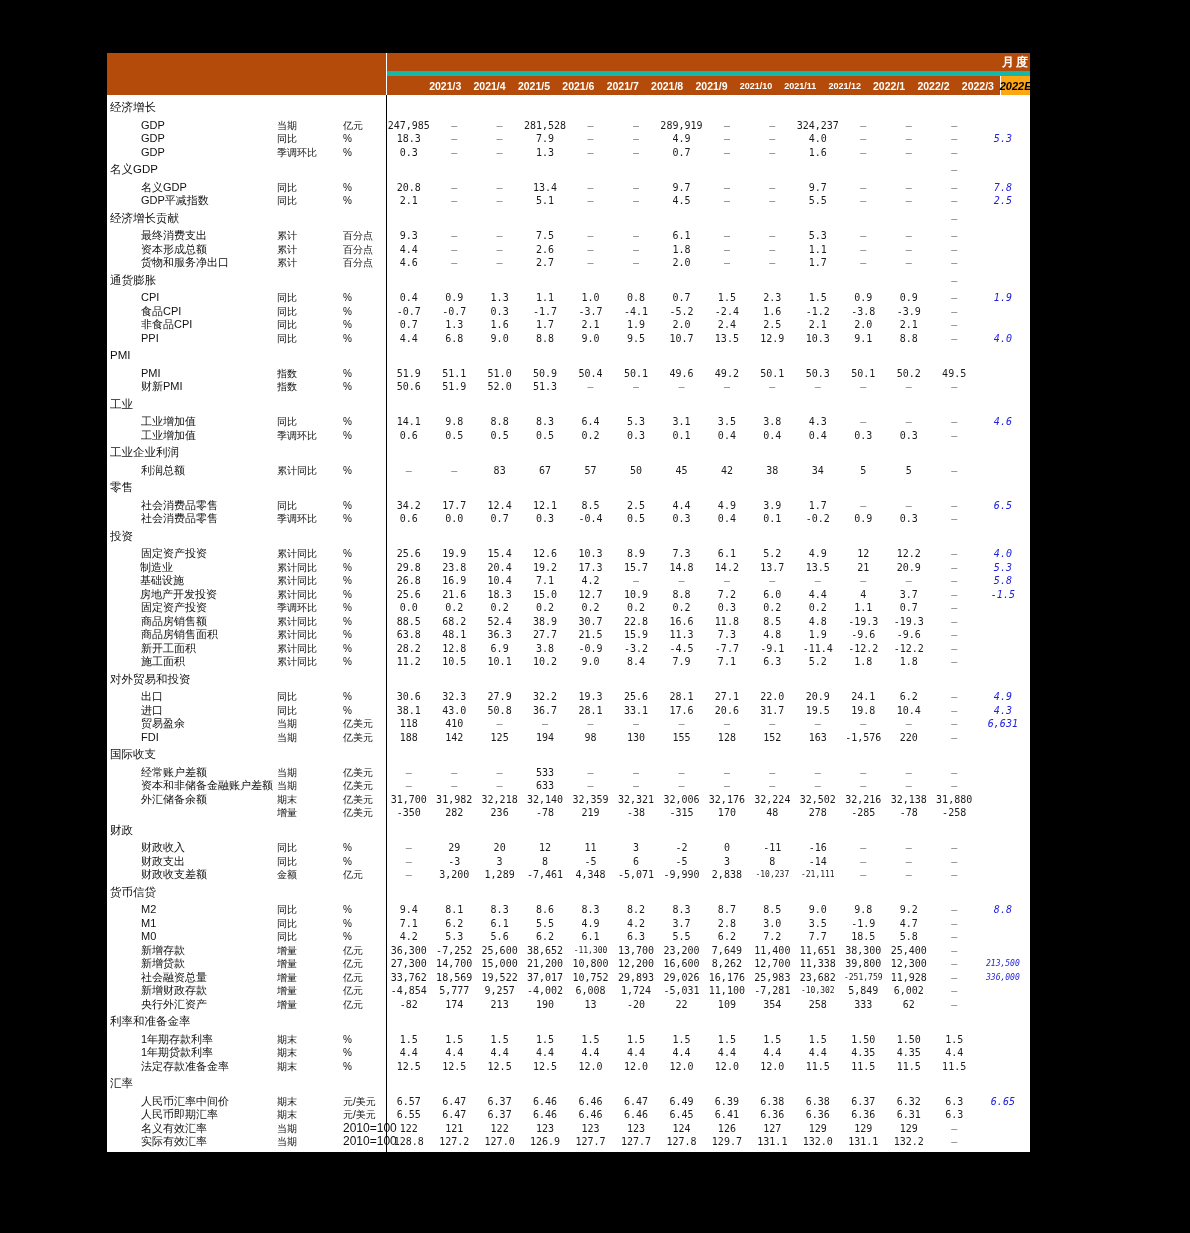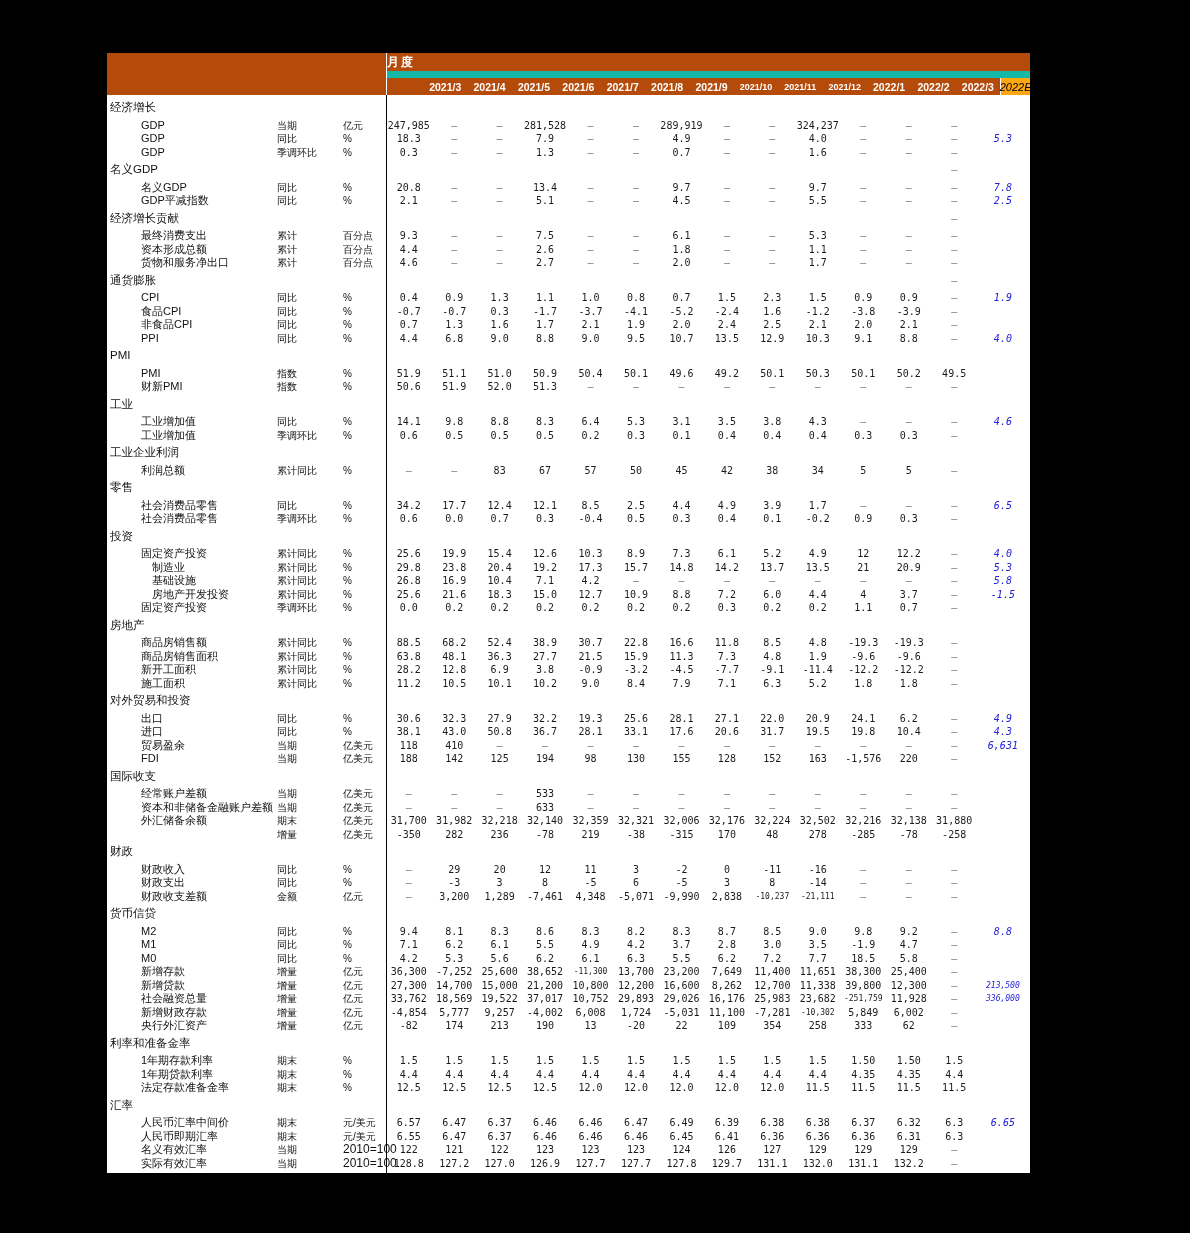--- a/index.html
+++ b/index.html
@@ -3,35 +3,35 @@
 <meta charset="utf-8">
 <style>
   html,body{margin:0;padding:0;background:#000;}
   .stage{position:relative;width:1190px;height:1233px;background:#000;overflow:hidden;
          font-family:"Liberation Sans","DejaVu Sans",sans-serif;}
   .sheet{position:absolute;left:107px;top:53px;width:923px;background:#fff;border-bottom:3px solid #000;}
   
   .thead{display:flex;height:42px;background:var(--hdr,#B44B0A);}
   .h-label{width:279px;}
   .h-right{width:644px;display:flex;flex-direction:column;border-left:1px solid #fff;box-sizing:border-box;}
-  .h-band{height:18px;border-bottom:7px solid #14b8a6;display:flex;align-items:center;justify-content:flex-start;
+  .h-band{height:18px;border-bottom:5px solid #14b8a6;display:flex;align-items:center;justify-content:flex-end;
           color:#fff;font-weight:bold;font-size:12px;letter-spacing:2px;}
   .h-months{flex:1;display:flex;margin-left:36px;}
   .h-m{width:45.46px;display:flex;align-items:center;justify-content:center;color:#fff;font-weight:bold;font-size:10.5px;}
   .h-m.sm{font-size:9px;}
-  .h-fc{width:30px;background:var(--fchdr,#FFA613);color:#000;font-style:italic;font-weight:normal;font-size:11px;
+  .h-fc{width:30px;background:var(--fchdr,#FFA613);color:#000;font-style:italic;font-weight:bold;font-size:11px;
         display:flex;align-items:center;justify-content:center;border-left:1px solid #fff;box-sizing:border-box;}
   
   .tbody{position:relative;padding:2px 0 3px 0;}
   .vline{position:absolute;left:279px;top:0;bottom:0;width:1px;background:#000;}
   .row{display:flex;height:13.5px;line-height:13.5px;}
   .row.sec{margin:4px 0;}
   .c-name{width:170px;font-size:11px;color:#111;box-sizing:border-box;white-space:nowrap;}
   .row.sec .c-name{width:279px;font-weight:normal;font-size:11.5px;padding-left:3px;}
-  .ind1{padding-left:34px;} .ind2{padding-left:45px;}
+  .ind1{padding-left:34px;} .ind2{padding-left:33px;}
   .c-freq{width:66px;text-align:left;font-size:10px;color:#111;}
   .c-unit{width:43px;text-align:left;font-size:10px;color:#111;box-sizing:border-box;}
   .c-unit.sm{font-size:12px;}
   .c-val{width:45.46px;text-align:center;font-size:10px;color:#1a1a1a;
          font-family:"DejaVu Sans Mono",monospace;box-sizing:border-box;white-space:nowrap;}
   .c-val.sm{font-size:8px;}
   .c-val.dash{color:#777;}
   .c-fc{width:52px;text-align:center;font-size:10px;font-style:italic;color:var(--fcval,#2222DD);
         font-family:"DejaVu Sans Mono",monospace;box-sizing:border-box;white-space:nowrap;}
   .c-fc.sm{font-size:8px;}
@@ -669,37 +669,20 @@
           <div class="c-val">0.2</div>
           <div class="c-val">0.2</div>
           <div class="c-val">0.3</div>
           <div class="c-val">0.2</div>
           <div class="c-val">0.2</div>
           <div class="c-val">1.1</div>
           <div class="c-val">0.7</div>
           <div class="c-val dash">–</div>
           <div class="c-fc"></div>
         </div>
-        <div class="row sec">
-          <div class="c-name">房地产</div>
-          <div class="c-val"></div>
-          <div class="c-val"></div>
-          <div class="c-val"></div>
-          <div class="c-val"></div>
-          <div class="c-val"></div>
-          <div class="c-val"></div>
-          <div class="c-val"></div>
-          <div class="c-val"></div>
-          <div class="c-val"></div>
-          <div class="c-val"></div>
-          <div class="c-val"></div>
-          <div class="c-val"></div>
-          <div class="c-val"></div>
-          <div class="c-fc"></div>
-        </div>
         <div class="row">
           <div class="c-name ind1">商品房销售额</div>
           <div class="c-freq">累计同比</div>
           <div class="c-unit">%</div>
           <div class="c-val">88.5</div>
           <div class="c-val">68.2</div>
           <div class="c-val">52.4</div>
           <div class="c-val">38.9</div>
           <div class="c-val">30.7</div>
           <div class="c-val">22.8</div>

